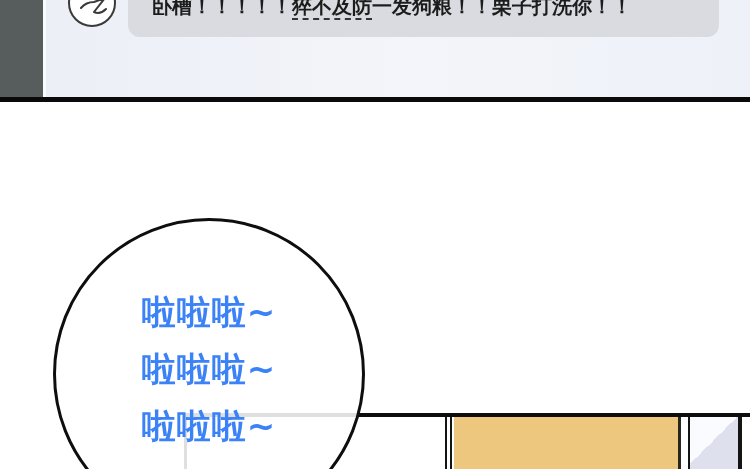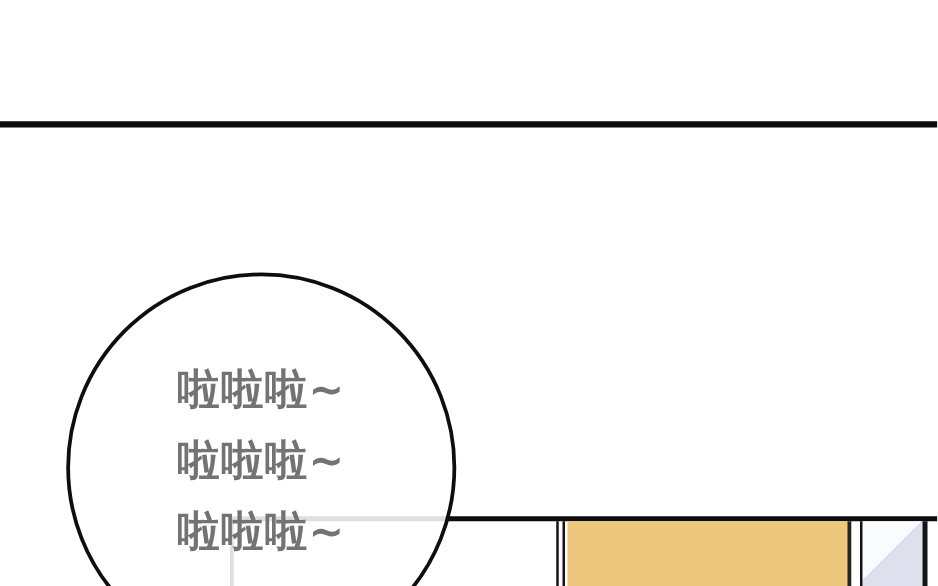--- a/index.html
+++ b/index.html
@@ -63,29 +63,41 @@
   .balloon {
     position:absolute; left:53px; top:218px; width:312px; height:312px;
     border-radius:50%；
   }
   .balloon {
     border-radius:50%; background:rgba(255,255,255,0.87);
     border:3px solid #0e0e0e; box-sizing:border-box;
   }
   .balloon-text {
     position:absolute; left:53px; top:284px; width:312px;
-    text-align:center; font-size:34px; font-weight:bold; color:#737373;
+    text-align:center; font-size:34px; font-weight:bold; color:#3b82f6;
     line-height:57px; letter-spacing:1px;
   }
 </style>
 </head>
 <body>
 
 <div class="stage">
 
+  <div class="chat-panel">
+    <div class="sidebar-strip"></div>
+    <div class="chat-bubble"></div>
+    <div class="avatar">
+      <svg width="48" height="48" viewBox="0 0 48 48">
+        <path d="M11 27 Q16 21 24 21 L35 17 L24 31 Q30 34 36 28" fill="none" stroke="#3a3a3a" stroke-width="2" stroke-linecap="round" stroke-linejoin="round"></path>
+      </svg>
+    </div>
+    <div class="chat-line">
+      <span>卧槽！！！！！</span><span class="u-dashed">猝不及防</span><span>一发狗粮！！栗子打洗你！！</span>
+    </div>
+  </div>
 
   <div class="divider-bar"></div>
 
   <div class="panel-line-h"></div>
   <div class="panel-line-v"></div>
   <div class="door-frame-line f1"></div>
   <div class="door-frame-line f2"></div>
   <div class="door-tan"></div>
   <div class="door-glass"></div>
 

